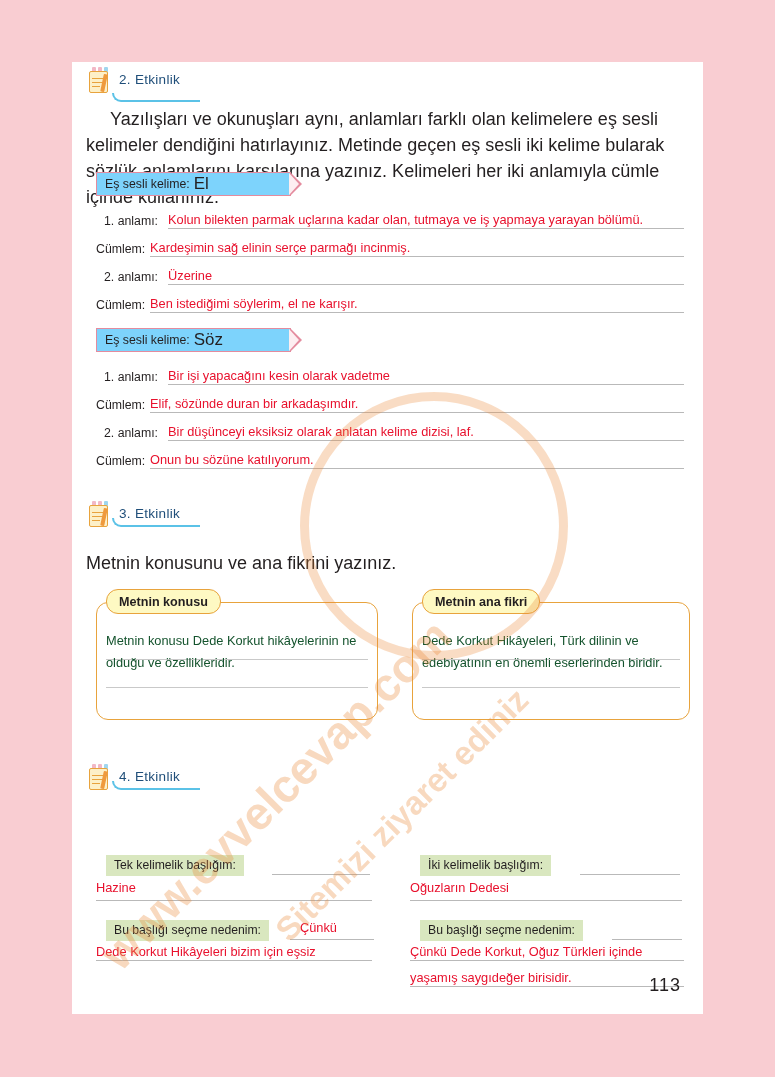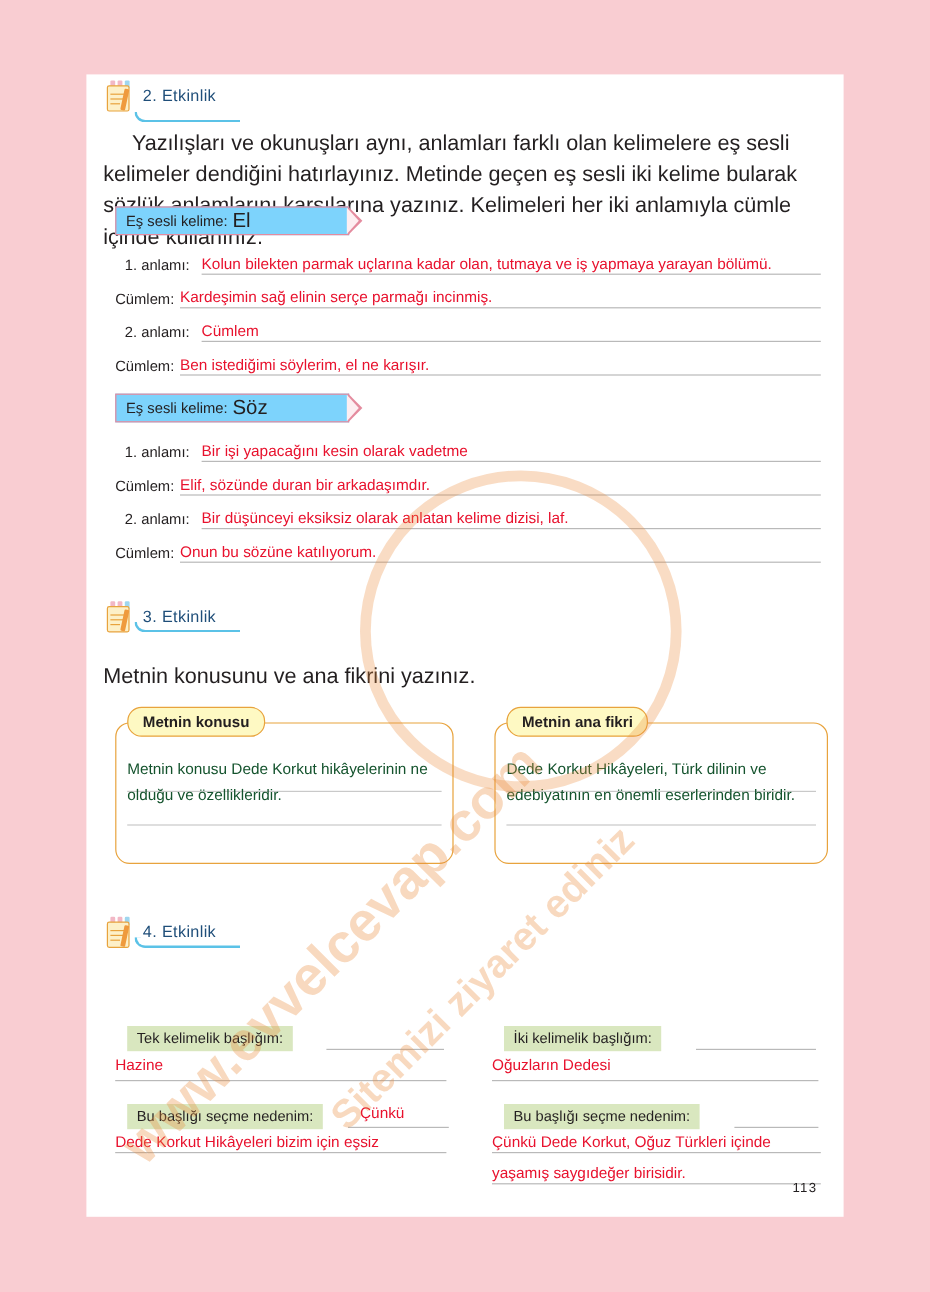--- a/index.html
+++ b/index.html
@@ -225,21 +225,21 @@
     white-space: nowrap;
   }
   .uline {
     position: absolute;
     height: 1px;
     background: #b9b9b9;
   }
   .pageno {
     position: absolute;
     right: 22px; bottom: 18px;
-    font-size: 11px;
+    font-size: 18px;
     color: #231f20;
     letter-spacing: 1px;
   }
 </style>
 </head>
 <body>
 
 <div id="page">
   <div class="sheet">
 
@@ -271,21 +271,21 @@
       <span class="tag-val">El</span>
     </div>
 
     <div class="lbl" style="left:32px; top:152px;">1.  anlamı:</div>
     <div class="ans" style="left:96px; top:150px; width:516px;">Kolun bilekten parmak uçlarına kadar olan, tutmaya ve iş yapmaya yarayan bölümü.</div>
 
     <div class="lbl" style="left:24px; top:180px;">Cümlem:</div>
     <div class="ans" style="left:78px; top:178px; width:534px;">Kardeşimin sağ elinin serçe parmağı incinmiş.</div>
 
     <div class="lbl" style="left:32px; top:208px;">2.  anlamı:</div>
-    <div class="ans" style="left:96px; top:206px; width:516px;">Cümlem</div>
+    <div class="ans" style="left:96px; top:206px; width:516px;">Üzerine</div>
 
     <div class="lbl" style="left:24px; top:236px;">Cümlem:</div>
     <div class="ans" style="left:78px; top:234px; width:534px;">Ben istediğimi söylerim, el ne karışır.</div>
 
     <div class="tag" style="left:24px; top:266px; width:195px;">
       <span>Eş sesli kelime:</span>
       <span class="tag-val">Söz</span>
     </div>
 
     <div class="lbl" style="left:32px; top:308px;">1.  anlamı:</div>

